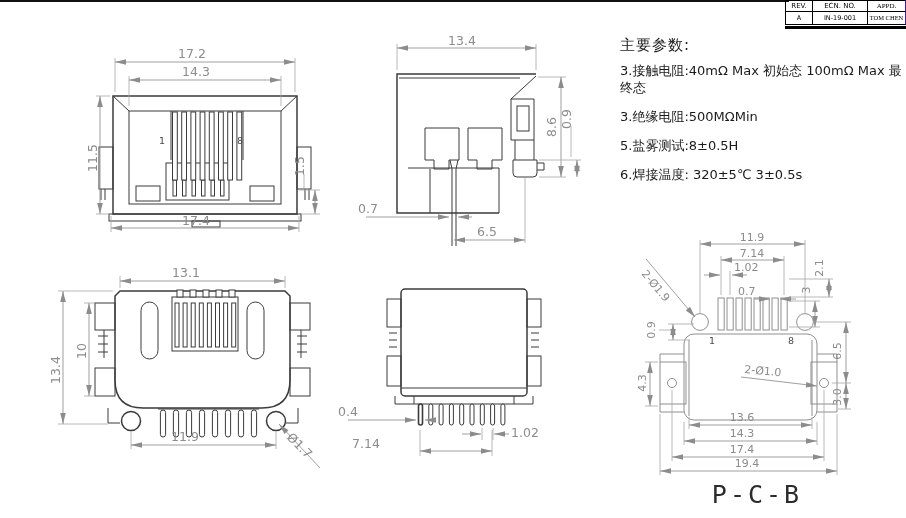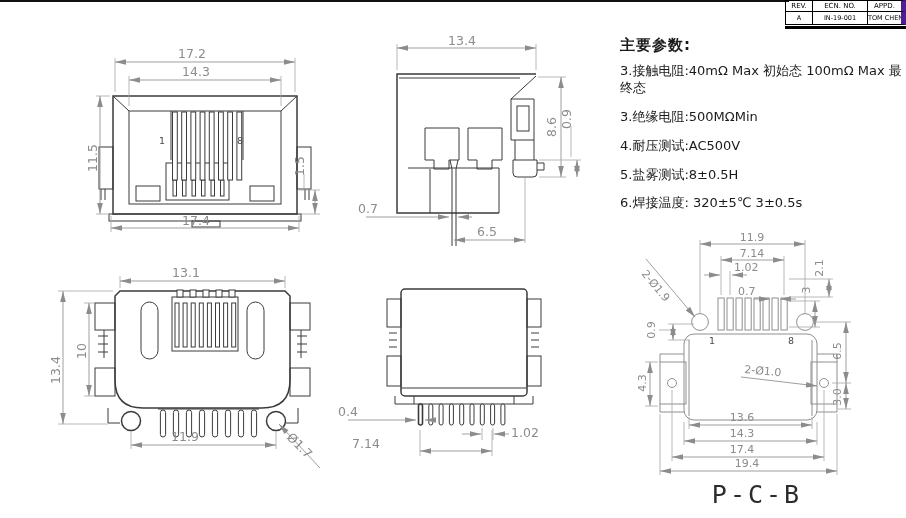--- a/index.html
+++ b/index.html
@@ -9,26 +9,26 @@
   }
   .top-rule{position:absolute;left:0;top:0;width:789px;height:2px;background:#111;}
   
   .tblock{position:absolute;right:0;top:0;width:121px;}
   .tblock .grid{display:grid;grid-template-columns:27px 55px 39px;}
   .tblock .cell{
     border:1px solid #000;border-right:none;border-bottom:none;
     font-size:7px;line-height:10px;text-align:center;color:#000;
     white-space:nowrap;overflow:hidden;
   }
-  .tblock .cell.last{border-right:5px solid #4c1d95;}
+  .tblock .cell.last{border-right:1px solid #4c1d95;font-family:Liberation Serif, serif;}
   .tblock .row2 .cell{line-height:12px;border-bottom:1px solid #000;font-size:6.5px;}
   .tblock .thick{height:3px;background:#000;margin-top:1px;}
   
   .params{position:absolute;left:620px;top:36px;width:286px;color:#1a1a1a;}
-  .params .ptitle{font-size:15px;font-weight:bold;letter-spacing:1px;margin-bottom:8px;}
+  .params .ptitle{font-size:15px;font-weight:normal;letter-spacing:1px;margin-bottom:8px;}
   .params .pitem{font-size:13px;line-height:1.3;margin-bottom:12px;}
   
   svg{position:absolute;left:0;top:0;}
   .ol{fill:none;stroke:#3b3b3b;stroke-width:1.5;stroke-linejoin:miter;}
   .ol2{fill:none;stroke:#3b3b3b;stroke-width:1;}
   .olw{fill:#ffffff;stroke:#3b3b3b;stroke-width:1;}
   .gl{fill:none;stroke:#8f8f8f;stroke-width:1;}
   .dl{fill:none;stroke:#949494;stroke-width:0.9;}
   .xl{fill:none;stroke:#a6a6a6;stroke-width:0.8;}
   text.dim{font-family:"DejaVu Sans",sans-serif;font-size:12.5px;fill:#8c8c8c;}
@@ -54,21 +54,20 @@
       <div class="cell">IN-19-001</div>
       <div class="cell last">TOM CHEN</div>
     </div>
     <div class="thick"></div>
   </div>
 
   <div class="params">
     <div class="ptitle">主要参数:</div>
     <div class="pitem">3.接触电阻:40mΩ Max 初始态 100mΩ Max 最终态</div>
     <div class="pitem">3.绝缘电阻:500MΩMin</div>
-    <div class="pitem">4.耐压测试:AC500V</div>
     <div class="pitem">5.盐雾测试:8±0.5H</div>
     <div class="pitem">6.焊接温度: 320±5℃ 3±0.5s</div>
   </div>
 
   <svg width="906" height="518" viewBox="0 0 906 518">
     <defs>
       <marker id="ar" viewBox="0 0 12 8" refX="11.5" refY="4" markerWidth="12" markerHeight="8" orient="auto-start-reverse" markerUnits="userSpaceOnUse">
         <path d="M0.5,1.2 L11.5,4 L0.5,6.8 Z" fill="#8c8c8c"></path>
       </marker>
       <pattern id="hat" width="4.5" height="4.5" patternUnits="userSpaceOnUse" patternTransform="rotate(45)">

